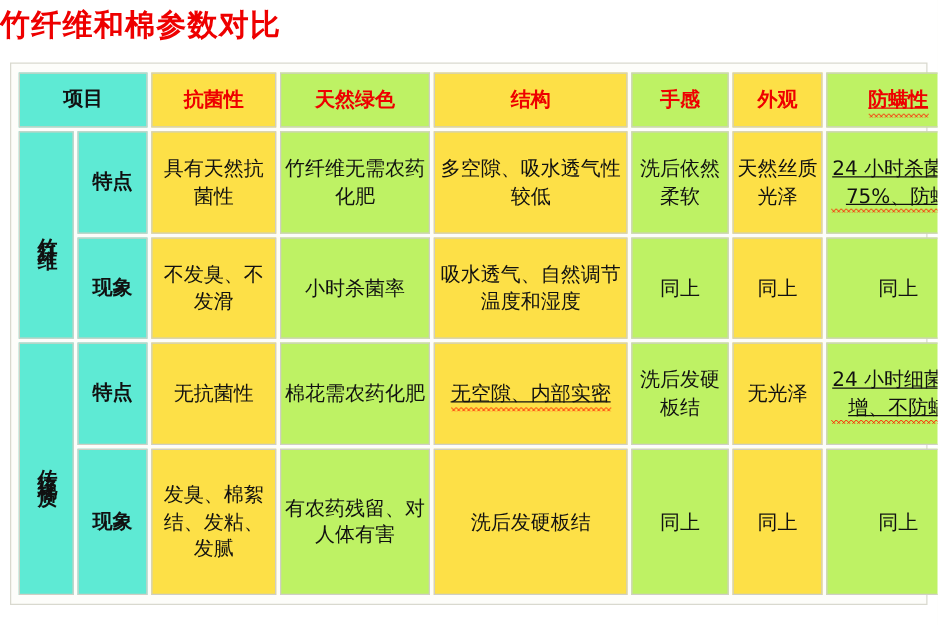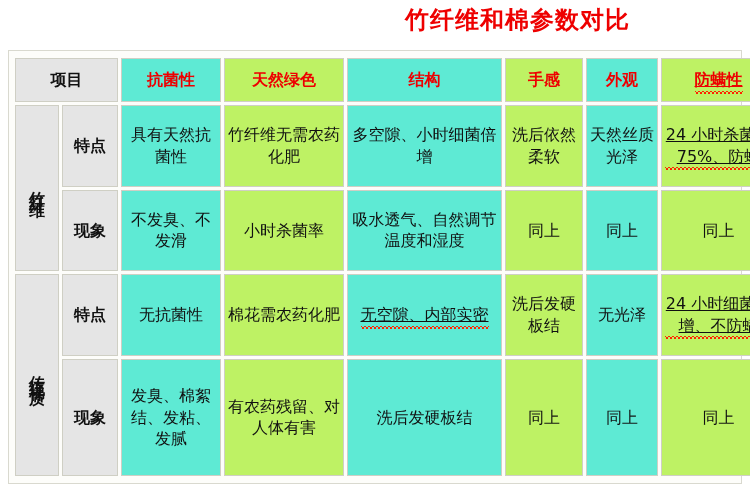--- a/index.html
+++ b/index.html
@@ -17,21 +17,21 @@
     position: relative;
     width: 750px;
     height: 500px;
     box-sizing: border-box;
   }
   #title {
     position: absolute;
     top: 2px;
     left: 0;
     width: 630px;
-    text-align: right;
+    text-align: left;
     font-size: 24px;
     font-weight: bold;
     color: #ee0000;
     letter-spacing: 1px;
     line-height: 36px;
   }
   #table-frame {
     position: absolute;
     left: 8px;
     top: 50px;
@@ -53,22 +53,22 @@
     border: 1px solid #cfcfc4;
     text-align: center;
     vertical-align: middle;
     font-size: 16px;
     line-height: 1.35;
     color: #111111;
     padding: 2px 3px;
     box-sizing: border-box;
     word-break: break-all;
   }
-  td.bg-green { background: #e5e5e5; font-family: Liberation Serif, serif; }
-  td.bg-yellow { background: #5eead4; }
+  td.bg-green { background: #5eead4; font-family: Liberation Serif, serif; }
+  td.bg-yellow { background: #fde047; }
   td.bg-white { background: #bef264; }
 
   td.head {
     font-weight: bold;
     font-size: 19px;
     height: 44px;
   }
   td.head.red { color: #ee0000; }
   td.head.black { color: #111111; }
 
@@ -138,21 +138,21 @@
         <td class="head red bg-white">手感</td>
         <td class="head red bg-yellow">外观</td>
         <td class="head red bg-white"><span class="sq">防螨性</span></td>
       </tr>
 
       <tr>
         <td class="vert-label bg-green" rowspan="2"><span class="vtext">竹纤维</span></td>
         <td class="sub-label bg-green">特点</td>
         <td class="bg-yellow">具有天然抗菌性</td>
         <td class="bg-white">竹纤维无需农药化肥</td>
-        <td class="bg-yellow">多空隙、小时细菌倍增</td>
+        <td class="bg-yellow">多空隙、吸水透气性较低</td>
         <td class="bg-white">洗后依然柔软</td>
         <td class="bg-yellow">天然丝质光泽</td>
         <td class="bg-white"><span class="sq">24 小时杀菌率 75%、防螨</span></td>
       </tr>
 
       <tr>
         <td class="sub-label bg-green">现象</td>
         <td class="bg-yellow">不发臭、不发滑</td>
         <td class="bg-white">小时杀菌率</td>
         <td class="bg-yellow">吸水透气、自然调节温度和湿度</td>

